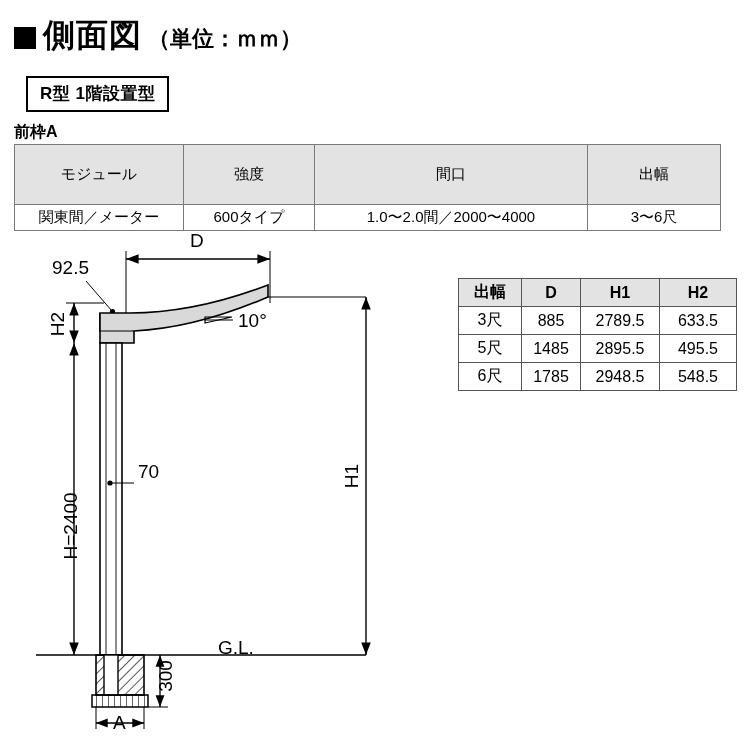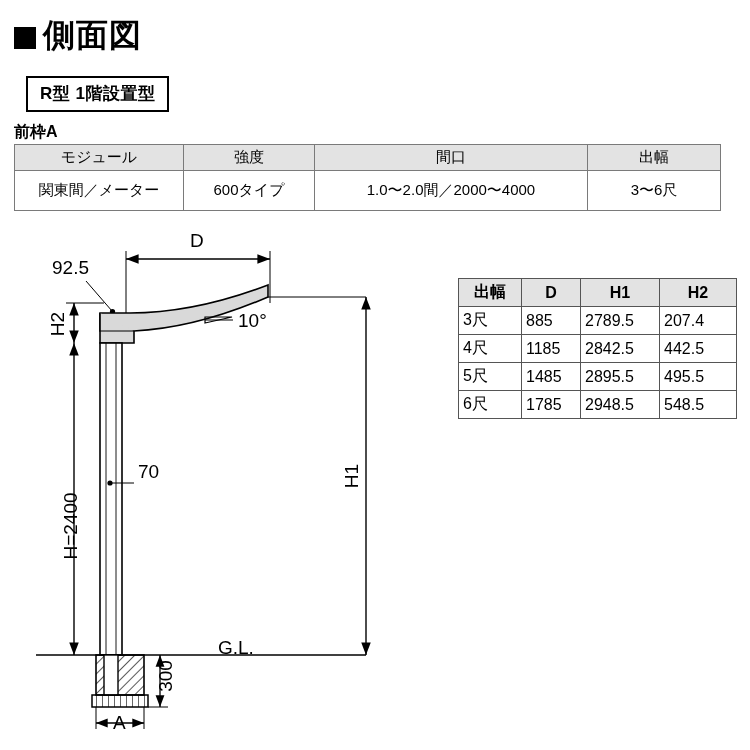--- a/index.html
+++ b/index.html
@@ -70,26 +70,26 @@
     position: absolute;
     left: 14px;
     top: 144px;
     border-collapse: collapse;
     font-size: 15px;
   }
   .spec-table th {
     background: #e3e3e3;
     border: 1px solid #7a7a7a;
     font-weight: normal;
-    padding: 3px 0;
+    padding: 20px 0;
     text-align: center;
   }
   .spec-table td {
     border: 1px solid #7a7a7a;
-    padding: 10px 0;
+    padding: 3px 0;
     text-align: center;
     background: #ffffff;
   }
   .col-module { width: 168px; }
   .col-strength { width: 130px; }
   .col-width { width: 272px; }
   .col-proj { width: 132px; }
 
   
   .dim-table {
@@ -102,21 +102,21 @@
   .dim-table th {
     background: #e3e3e3;
     border: 1px solid #555;
     font-weight: bold;
     padding: 3px 0;
     text-align: center;
   }
   .dim-table td {
     border: 1px solid #555;
     padding: 3px 4px;
-    text-align: left;
+    text-align: center;
   }
   .dim-table .c0 { width: 62px; }
   .dim-table .c1 { width: 58px; }
   .dim-table .c2 { width: 78px; }
   .dim-table .c3 { width: 76px; }
 
   
   .drawing {
     position: absolute;
     left: 0;
@@ -133,20 +133,21 @@
     transform: rotate(-90deg);
     transform-origin: 50% 50%;
   }
 </style>
 </head>
 <body>
 
 <div class="title-row">
   <span class="title-square"></span>
   <span class="title-main">側面図</span>
+  <span class="title-unit">（単位：ｍｍ）</span>
 </div>
 
 <div class="type-box">R型 1階設置型</div>
 
 <div class="frame-label">前枠A</div>
 
 <table class="spec-table">
   <thead>
     <tr>
       <th class="col-module">モジュール</th>
@@ -172,27 +173,21 @@
       <th class="c1">D</th>
       <th class="c2">H1</th>
       <th class="c3">H2</th>
     </tr>
   </thead>
   <tbody>
     <tr>
       <td>3尺</td>
       <td>885</td>
       <td>2789.5</td>
-      <td>207.4</td>
-    </tr>
-    <tr>
-      <td>4尺</td>
-      <td>1185</td>
-      <td>2842.5</td>
-      <td>442.5</td>
+      <td>633.5</td>
     </tr>
     <tr>
       <td>5尺</td>
       <td>1485</td>
       <td>2895.5</td>
       <td>495.5</td>
     </tr>
     <tr>
       <td>6尺</td>
       <td>1785</td>

